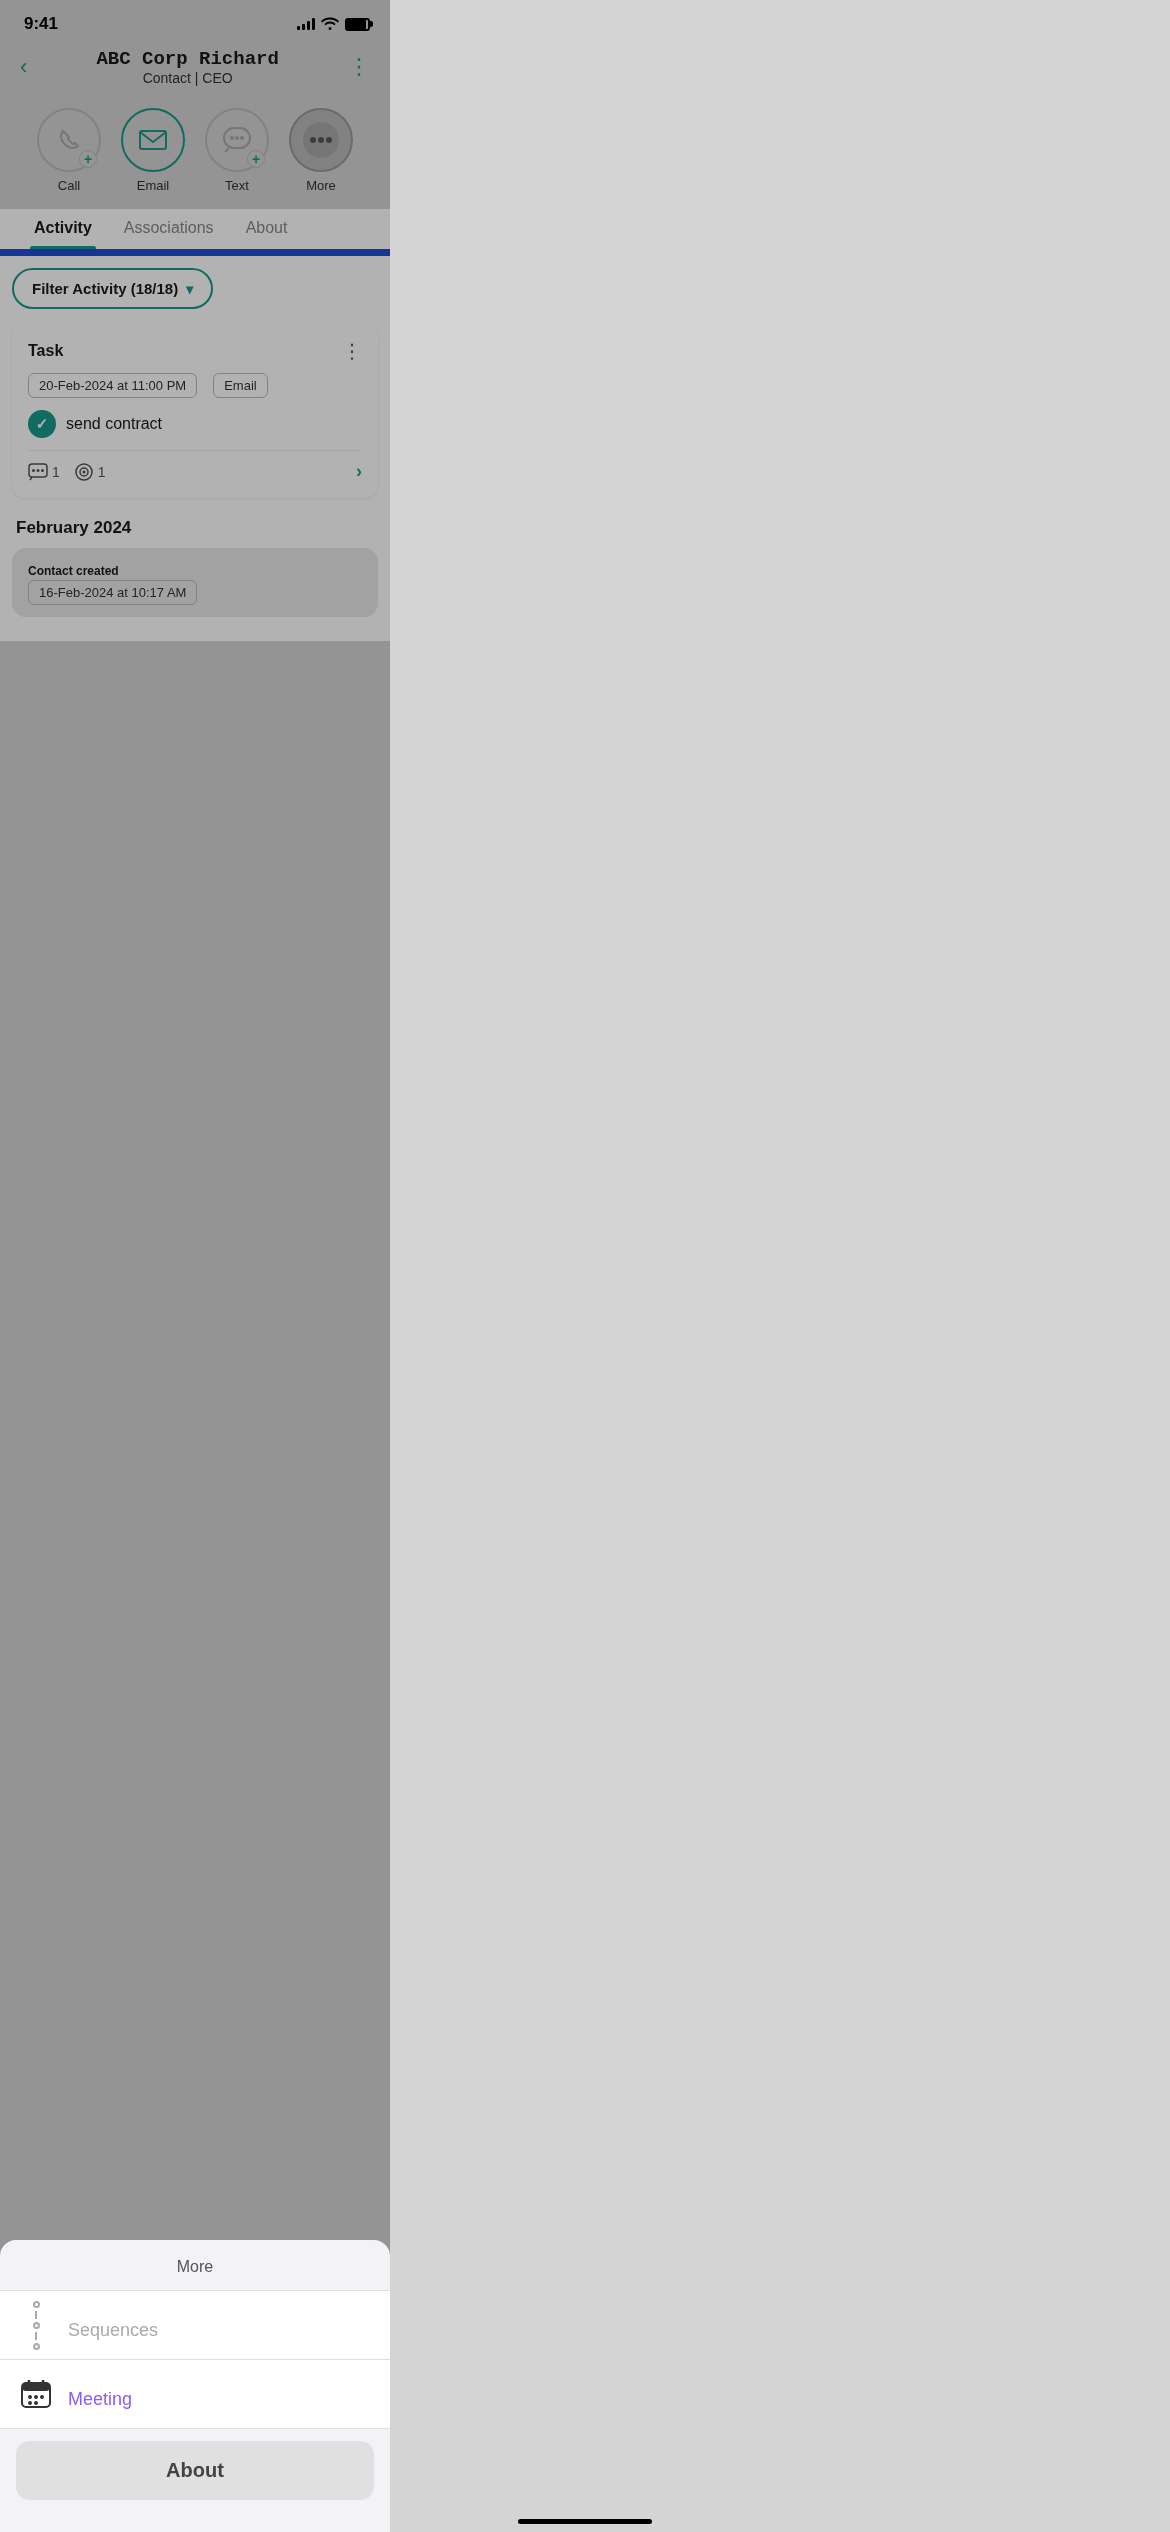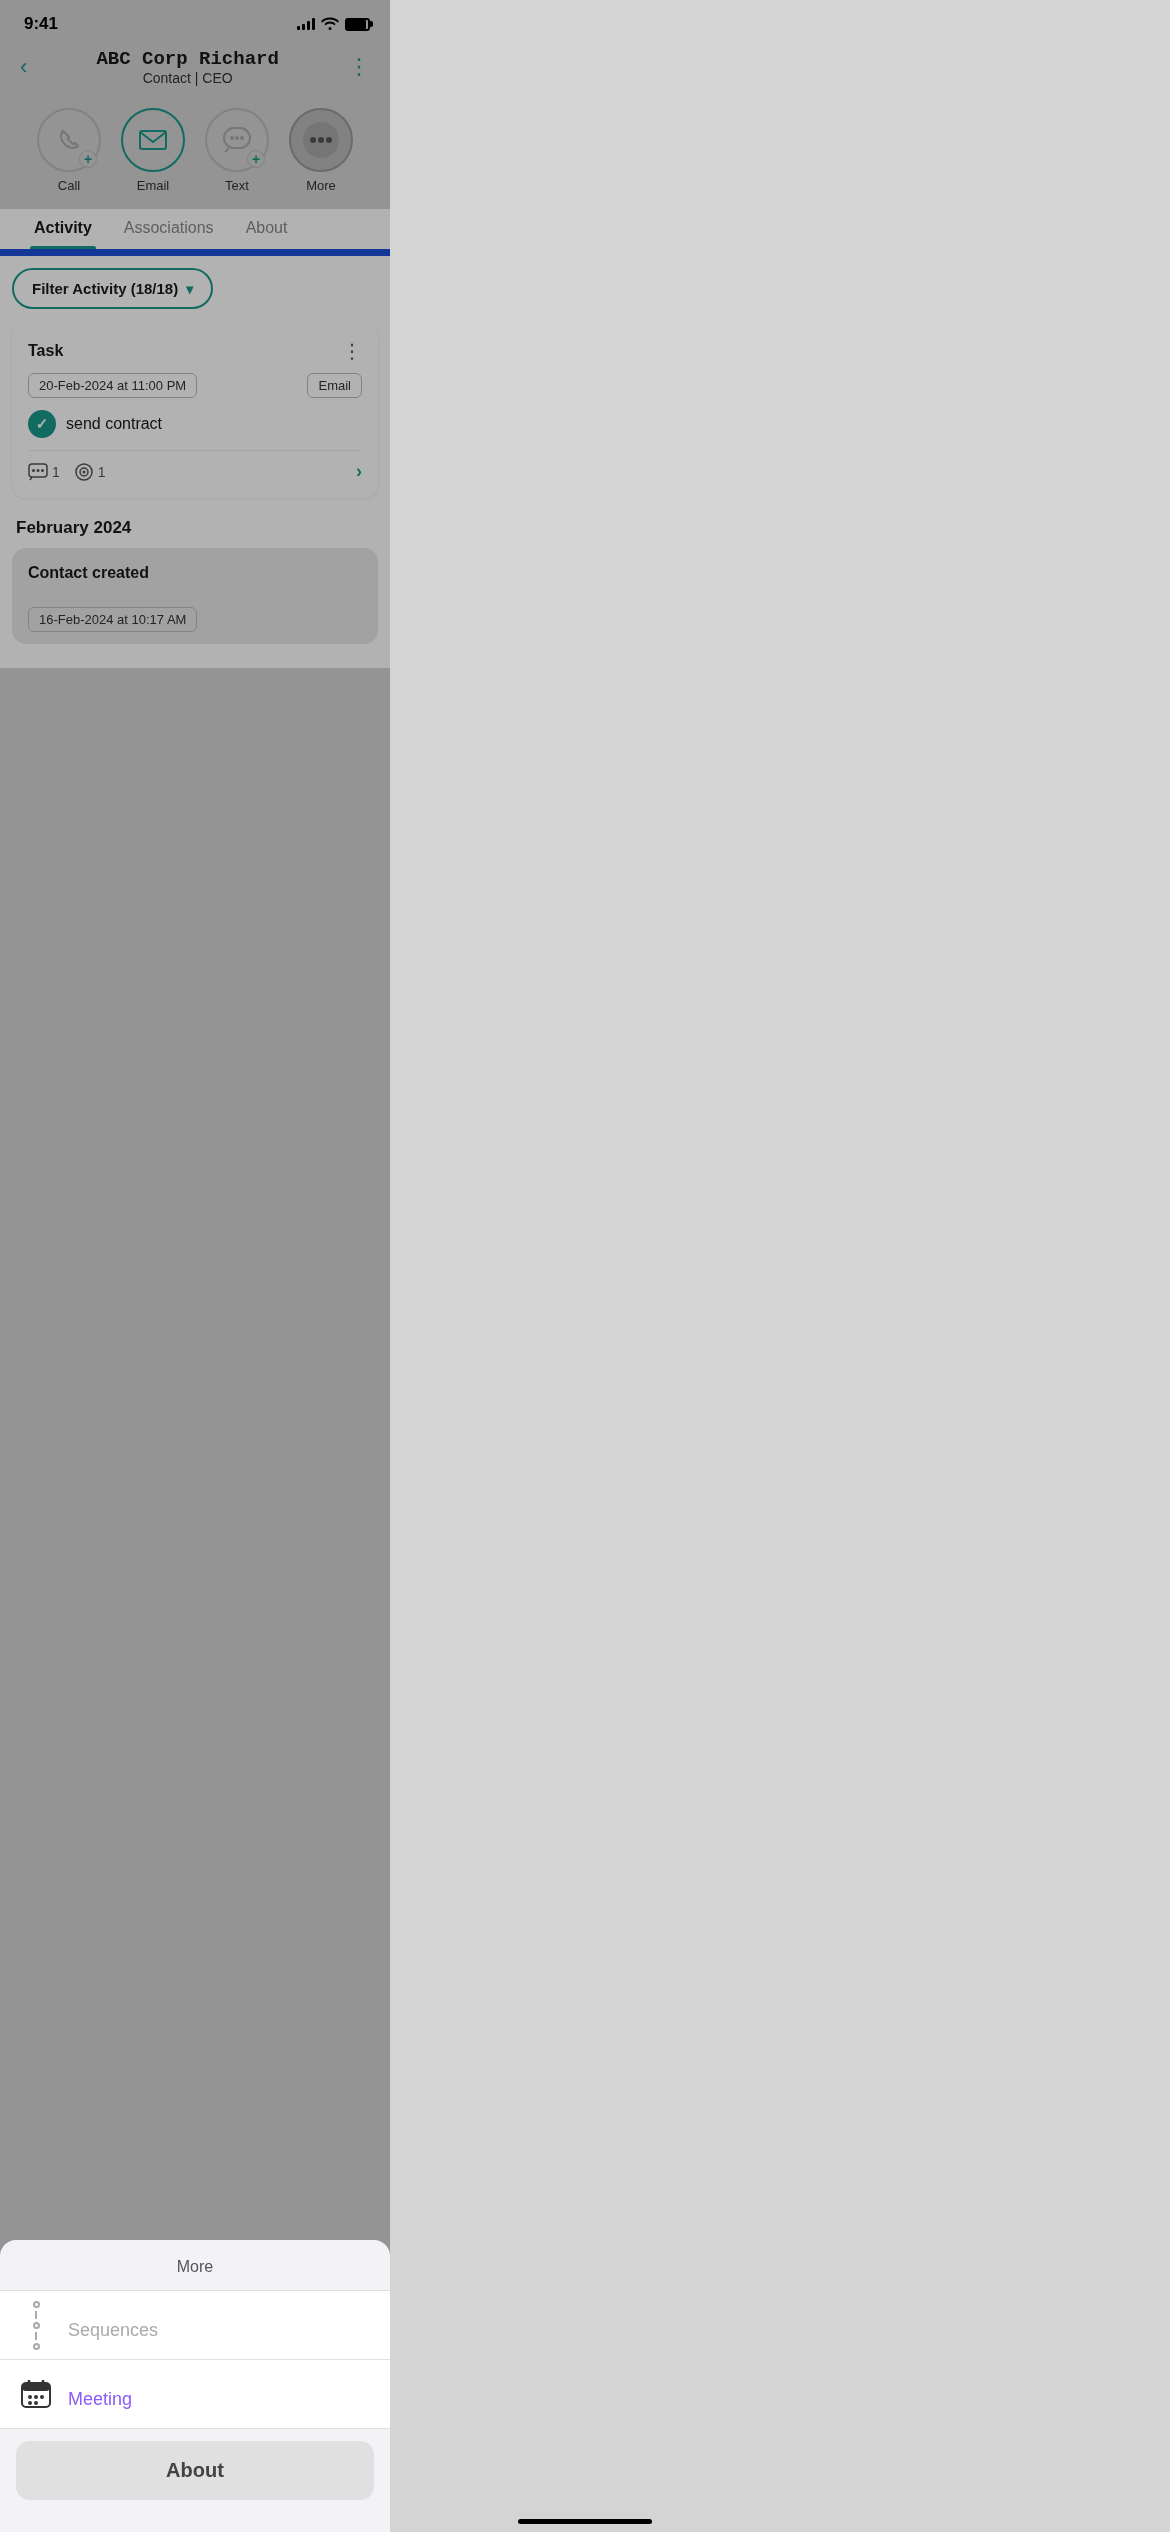--- a/index.html
+++ b/index.html
@@ -241,23 +241,22 @@
       color: #1a1a1a;
     }
     .card-dots {
       font-size: 20px;
       color: #555;
       cursor: pointer;
     }
 
     .tag-row {
       display: flex;
-      gap: 8px;
+      gap: 16px;
       margin-bottom: 12px;
-      justify-content: space-between;
     }
     .tag {
       border: 1px solid #bbb;
       border-radius: 6px;
       padding: 4px 10px;
       font-size: 13px;
       color: #333;
     }
 
     .task-row {
@@ -320,24 +319,24 @@
     }
 
     
     .contact-card {
       background: #e8e8e8;
       border-radius: 14px;
       padding: 16px;
       margin-bottom: 12px;
     }
     .contact-card-title {
-      font-size: 16px;
+      font-size: 12px;
       font-weight: 700;
       color: #1a1a1a;
-      margin-bottom: 28px;
+      margin-bottom: 5px;
     }
 
     
     .bottom-sheet-overlay {
       position: fixed;
       bottom: 0;
       left: 0;
       width: 390px;
       background: rgba(0,0,0,0.3);
       top: 0;

